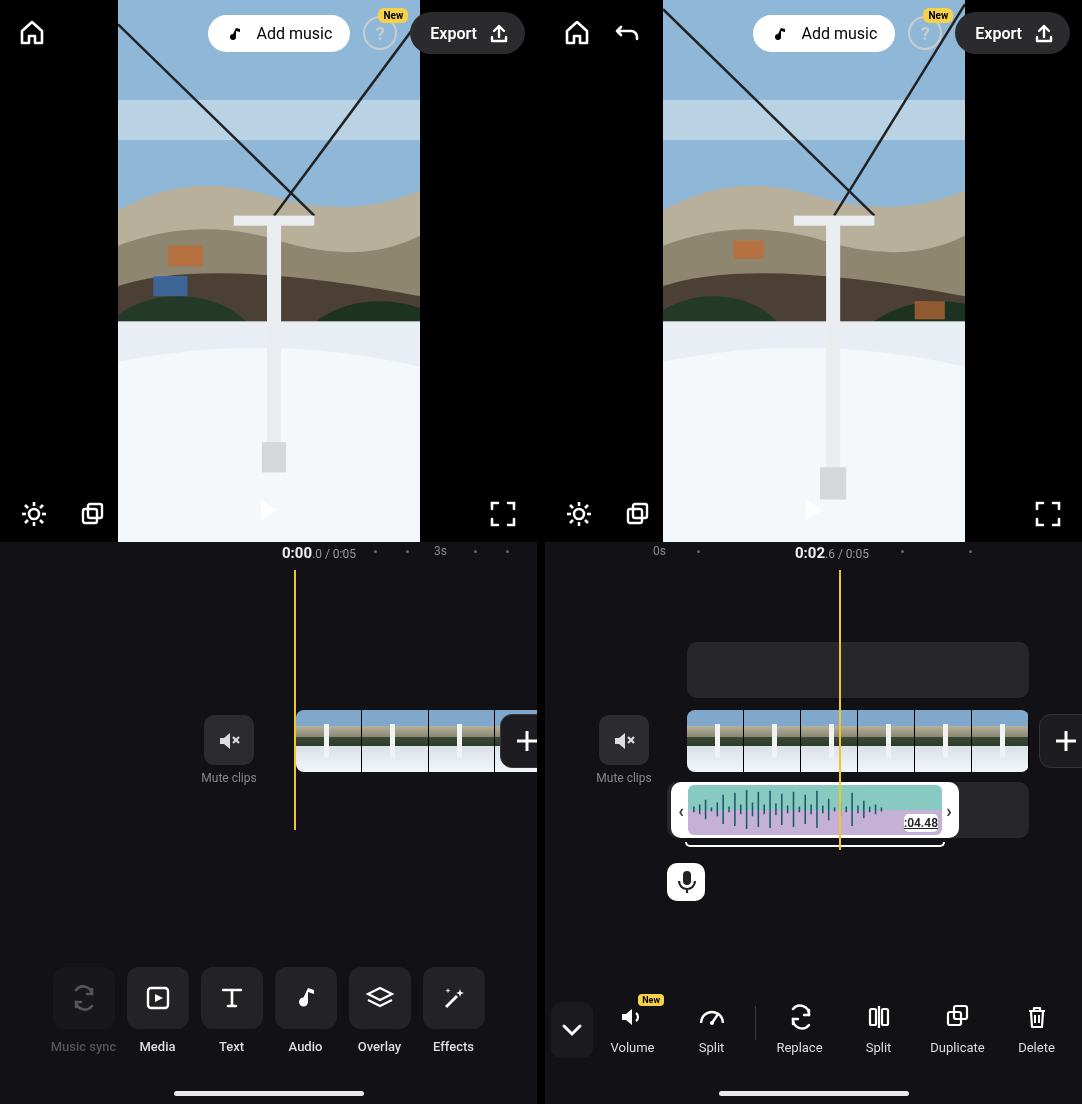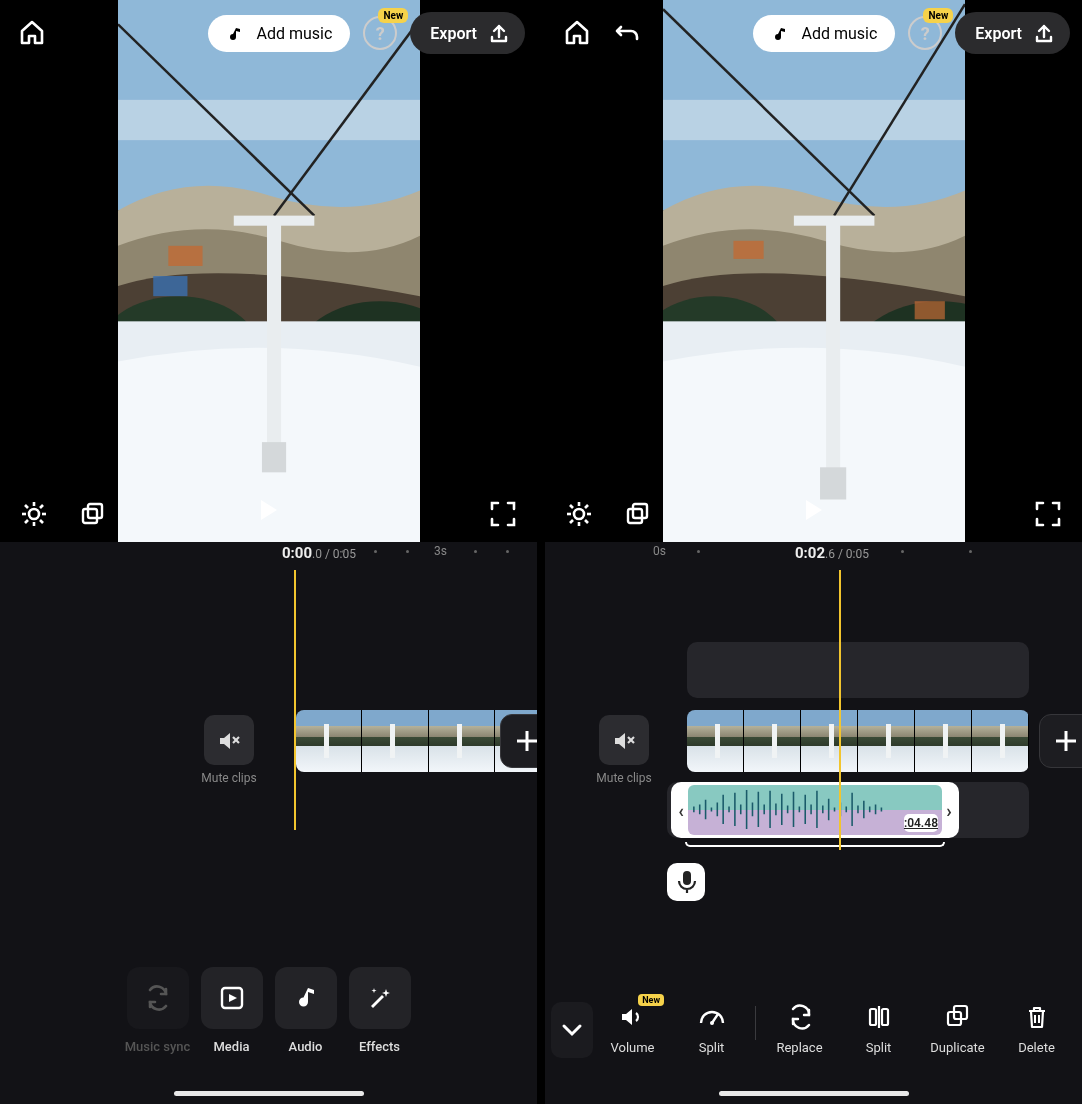--- a/index.html
+++ b/index.html
@@ -506,24 +506,40 @@
       <div class="tbtn">
           <svg width="28" height="28">
             <use href="#i-media"></use>
           </svg>
         </div>
       <div class="tlabel">Media</div>
     </div>
     <div class="tool">
       <div class="tbtn">
           <svg width="28" height="28">
+            <use href="#i-text"></use>
+          </svg>
+        </div>
+      <div class="tlabel">Text</div>
+    </div>
+    <div class="tool">
+      <div class="tbtn">
+          <svg width="28" height="28">
             <use href="#i-audio"></use>
           </svg>
         </div>
       <div class="tlabel">Audio</div>
+    </div>
+    <div class="tool">
+      <div class="tbtn">
+          <svg width="28" height="28">
+            <use href="#i-overlay"></use>
+          </svg>
+        </div>
+      <div class="tlabel">Overlay</div>
     </div>
     <div class="tool">
       <div class="tbtn">
           <svg width="28" height="28">
             <use href="#i-effects"></use>
           </svg>
         </div>
       <div class="tlabel">Effects</div>
     </div>
   </div>

